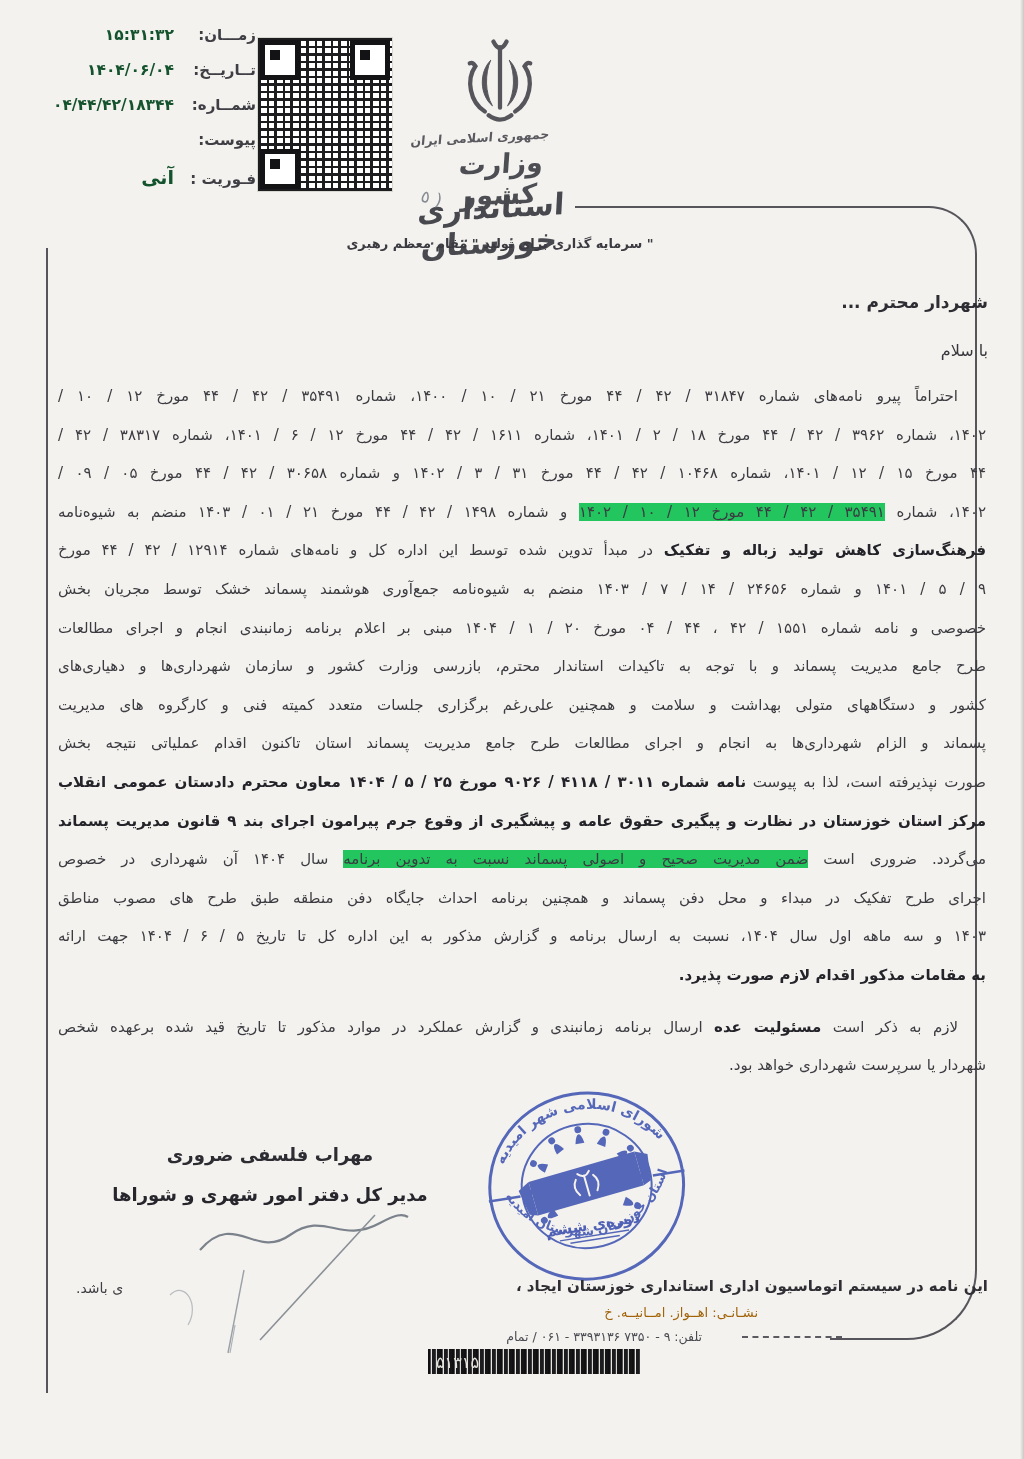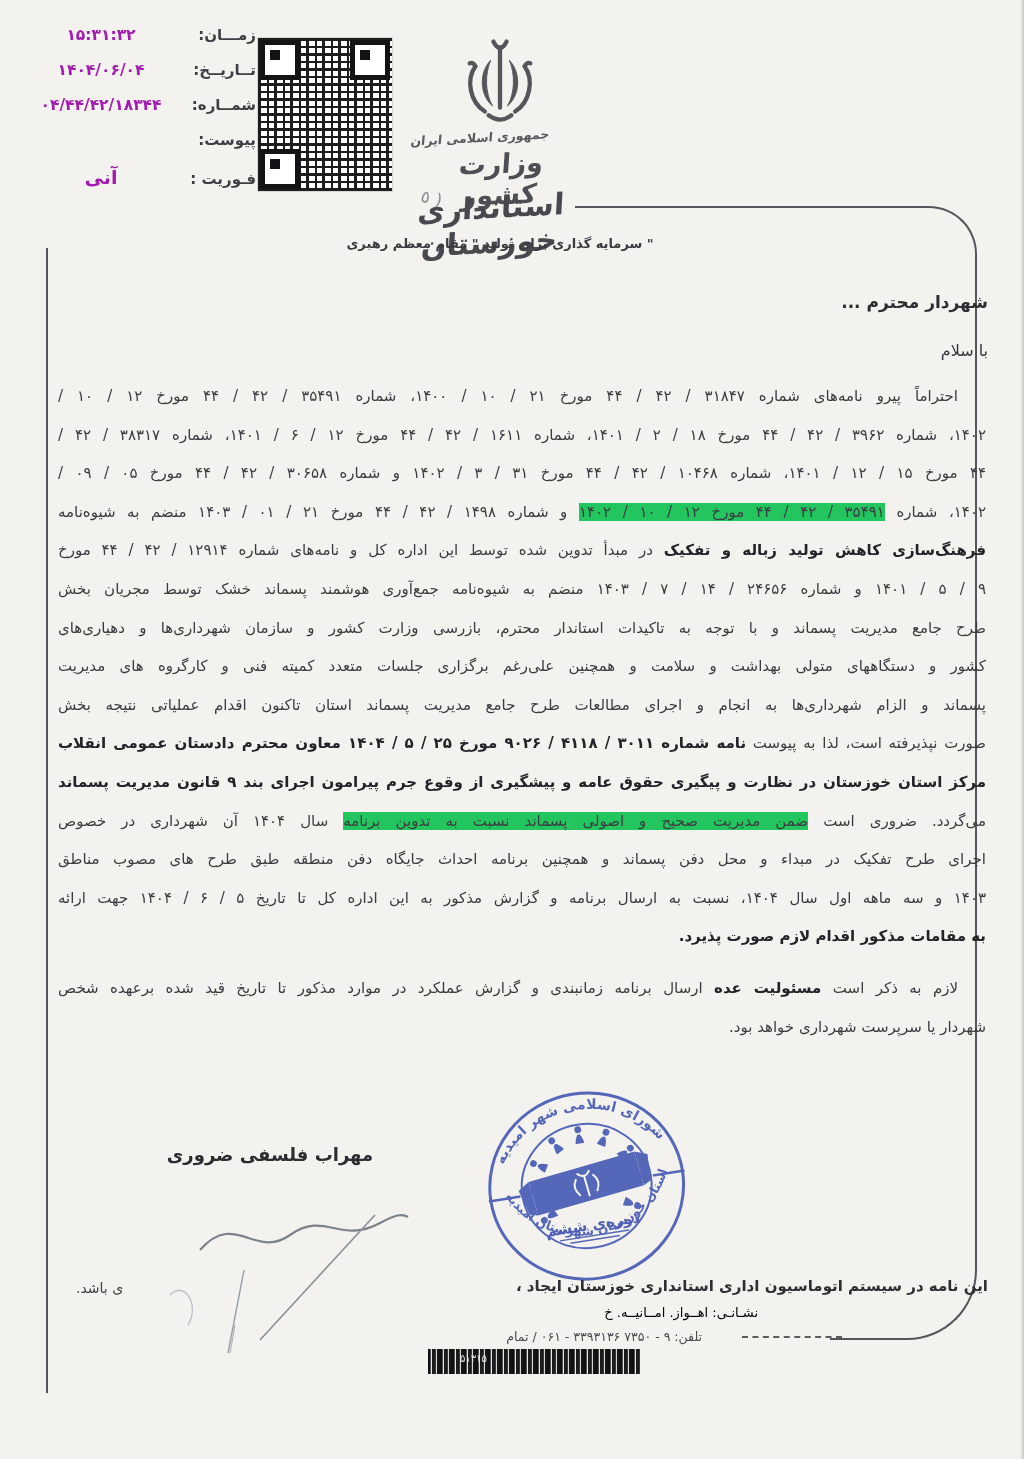--- a/index.html
+++ b/index.html
@@ -3,21 +3,21 @@
 <meta charset="utf-8">
 <style>
   html,body{margin:0;padding:0;}
   body{width:1024px;height:1459px;background:#e9e8e4;font-family:"DejaVu Sans",sans-serif;}
   .page{position:absolute;left:0;top:0;width:1024px;height:1459px;background:#f3f2ee;direction:rtl;overflow:hidden;}
   .edge-right{position:absolute;right:0;top:0;width:4px;height:100%;background:linear-gradient(to left,#c7c7c3,rgba(0,0,0,0));}
   
   .meta{position:absolute;left:28px;top:26px;width:228px;}
   .meta-row{display:flex;align-items:baseline;height:35px;}
   .meta-label{width:82px;font-size:15px;font-weight:bold;color:#3e3e44;text-align:right;}
-  .meta-value{flex:1;font-size:15.5px;font-weight:bold;color:#a21caf;text-align:center;direction:ltr;}
+  .meta-value{flex:1;font-size:15.5px;font-weight:bold;color:#14532d;text-align:right;direction:ltr;}
   .meta-row.urgent .meta-value{font-size:19px;}
   
   .qr{position:absolute;left:257px;top:37px;width:134px;height:153px;background:#fff;border:1px solid #d8d8d2;
       background-image:
         repeating-linear-gradient(90deg,#1d1d1f 0 3px,rgba(0,0,0,0) 3px 9px,#1d1d1f 9px 11px,rgba(0,0,0,0) 11px 16px),
         repeating-linear-gradient(0deg,#1d1d1f 0 3px,rgba(0,0,0,0) 3px 8px,#1d1d1f 8px 10px,rgba(0,0,0,0) 10px 15px);}
   .finder{position:absolute;width:30px;height:30px;border:5px solid #131316;background:#fff;}
   .finder::after{content:"";position:absolute;left:5px;top:5px;width:10px;height:10px;background:#131316;}
   .finder.tl{left:2px;top:2px;} .finder.tr{right:2px;top:2px;} .finder.bl{left:2px;bottom:2px;}
   
@@ -45,25 +45,25 @@
   .s-h{background:#22c55e;}
   
   .sig-name{position:absolute;left:70px;top:1144px;width:400px;text-align:center;font-size:18px;font-weight:600;color:#2c2c32;}
   .sig-title{position:absolute;left:70px;top:1184px;width:400px;text-align:center;font-size:18px;font-weight:bold;color:#26262c;}
   .sig-strokes{position:absolute;left:140px;top:1175px;}
   .side-note{position:absolute;left:76px;top:1280px;font-size:14px;color:#3f3f45;}
   
   .stamp{position:absolute;left:468px;top:1080px;transform:rotate(-9deg);opacity:.88;}
   
   .foot-auto{position:absolute;right:36px;top:1277px;font-size:15px;font-weight:bold;color:#2e2e34;margin-left:39px;}
-  .foot-addr{position:absolute;right:266px;top:1305px;font-size:13px;color:#000000;letter-spacing:1px;margin-left:21px;}
+  .foot-addr{position:absolute;right:266px;top:1305px;font-size:13px;color:#a16207;letter-spacing:1px;margin-left:21px;}
   .foot-phone{position:absolute;right:322px;top:1329px;font-size:12.5px;color:#4a4a52;}
   .barcode{position:absolute;left:428px;top:1349px;width:212px;height:25px;background:#2a2a2c;
       background-image:repeating-linear-gradient(90deg,#101012 0 2px,#505052 2px 3px,#e7e6e0 3px 4px,#1c1c1e 4px 7px,#3a3a3c 7px 8px,#d9d8d2 8px 9px,#151517 9px 12px);}
-  .barcode-digits{position:absolute;left:8px;top:4px;font-size:10px;color:#e6e5df;direction:ltr;letter-spacing:4px;padding-left:24px;}
+  .barcode-digits{position:absolute;left:8px;top:4px;font-size:16px;color:#e6e5df;direction:ltr;letter-spacing:4px;}
 </style>
 </head>
 <body>
 
 <div class="page">
   <div class="edge-right"></div>
 
   <div class="meta">
     <div class="meta-row">
       <span class="meta-label">زمـــان:</span>
@@ -118,34 +118,36 @@
 
   <div class="salutation">شهردار محترم ...</div>
   <div class="greeting">با سلام</div>
   <div class="body-lines">
       <div class="line indent"><span class="s-n">احتراماً پیرو نامه‌های شماره ۳۱۸۴۷ / ۴۲ / ۴۴ مورخ ۲۱ / ۱۰ / ۱۴۰۰، شماره ۳۵۴۹۱ / ۴۲ / ۴۴ مورخ ۱۲ / ۱۰ /</span></div>
       <div class="line"><span class="s-n">۱۴۰۲، شماره ۳۹۶۲ / ۴۲ / ۴۴ مورخ ۱۸ / ۲ / ۱۴۰۱، شماره ۱۶۱۱ / ۴۲ / ۴۴ مورخ ۱۲ / ۶ / ۱۴۰۱، شماره ۳۸۳۱۷ / ۴۲ /</span></div>
       <div class="line"><span class="s-n">۴۴ مورخ ۱۵ / ۱۲ / ۱۴۰۱، شماره ۱۰۴۶۸ / ۴۲ / ۴۴ مورخ ۳۱ / ۳ / ۱۴۰۲ و شماره ۳۰۶۵۸ / ۴۲ / ۴۴ مورخ ۰۵ / ۰۹ /</span></div>
       <div class="line"><span class="s-n">۱۴۰۲، شماره </span><span class="s-h">۳۵۴۹۱ / ۴۲ / ۴۴ مورخ ۱۲ / ۱۰ / ۱۴۰۲</span><span class="s-n"> و شماره ۱۴۹۸ / ۴۲ / ۴۴ مورخ ۲۱ / ۰۱ / ۱۴۰۳ منضم به شیوه‌نامه</span></div>
       <div class="line"><span class="s-b">فرهنگ‌سازی کاهش تولید زباله و تفکیک</span><span class="s-n"> در مبدأ تدوین شده توسط این اداره کل و نامه‌های شماره ۱۲۹۱۴ / ۴۲ / ۴۴ مورخ</span></div>
       <div class="line"><span class="s-n">۹ / ۵ / ۱۴۰۱ و شماره ۲۴۶۵۶ / ۱۴ / ۷ / ۱۴۰۳ منضم به شیوه‌نامه جمع‌آوری هوشمند پسماند خشک توسط مجریان بخش</span></div>
+      <div class="line"><span class="s-n">خصوصی و نامه شماره ۱۵۵۱ / ۴۲ ، ۴۴ / ۰۴ مورخ ۲۰ / ۱ / ۱۴۰۴ مبنی بر اعلام برنامه زمانبندی انجام و اجرای مطالعات</span></div>
       <div class="line"><span class="s-n">طرح جامع مدیریت پسماند و با توجه به تاکیدات استاندار محترم، بازرسی وزارت کشور و سازمان شهرداری‌ها و دهیاری‌های</span></div>
       <div class="line"><span class="s-n">کشور و دستگاههای متولی بهداشت و سلامت و همچنین علی‌رغم برگزاری جلسات متعدد کمیته فنی و کارگروه های مدیریت</span></div>
       <div class="line"><span class="s-n">پسماند و الزام شهرداری‌ها به انجام و اجرای مطالعات طرح جامع مدیریت پسماند استان تاکنون اقدام عملیاتی نتیجه بخش</span></div>
       <div class="line"><span class="s-n">صورت نپذیرفته است، لذا به پیوست </span><span class="s-b">نامه شماره ۳۰۱۱ / ۴۱۱۸ / ۹۰۲۶ مورخ ۲۵ / ۵ / ۱۴۰۴ معاون محترم دادستان عمومی انقلاب</span></div>
       <div class="line"><span class="s-b">مرکز استان خوزستان در نظارت و پیگیری حقوق عامه و پیشگیری از وقوع جرم پیرامون اجرای بند ۹ قانون مدیریت پسماند های عادی ارسال</span></div>
       <div class="line"><span class="s-n">می‌گردد. ضروری است </span><span class="s-h">ضمن مدیریت صحیح و اصولی پسماند نسبت به تدوین برنامه</span><span class="s-n"> سال ۱۴۰۴ آن شهرداری در خصوص</span></div>
       <div class="line"><span class="s-n">اجرای طرح تفکیک در مبداء و محل دفن پسماند و همچنین برنامه احداث جایگاه دفن منطقه طبق طرح های مصوب مناطق</span></div>
       <div class="line"><span class="s-n">۱۴۰۳ و سه ماهه اول سال ۱۴۰۴، نسبت به ارسال برنامه و گزارش مذکور به این اداره کل تا تاریخ ۵ / ۶ / ۱۴۰۴ جهت ارائه</span></div>
       <div class="line end"><span class="s-b">به مقامات مذکور اقدام لازم صورت پذیرد.</span></div>
       <div class="line indent gap"><span class="s-n">لازم به ذکر است </span><span class="s-b">مسئولیت عده</span><span class="s-n"> ارسال برنامه زمانبندی و گزارش عملکرد در موارد مذکور تا تاریخ قید شده برعهده شخص</span></div>
       <div class="line end"><span class="s-n">شهردار یا سرپرست شهرداری خواهد بود.</span></div>
     </div>
 
   <div class="sig-name">مهراب فلسفی ضروری</div>
+  <div class="sig-title">مدیر کل دفتر امور شهری و شوراها</div>
   <div class="sig-strokes">
     <svg width="330" height="180" viewBox="0 0 330 180" fill="none">
       <path d="M60 75 C95 35 115 85 150 60 C185 35 200 70 240 48 C255 40 262 38 268 42" stroke="#7b828b" stroke-width="2.2"></path>
       <path d="M235 40 L120 165" stroke="#8a9097" stroke-width="1.6"></path>
       <path d="M104 95 L88 178" stroke="#9aa0a7" stroke-width="1.4"></path>
       <path d="M30 120 C45 105 60 130 48 150" stroke="#b9bcc0" stroke-width="1.2"></path>
       <path d="M95 150 L90 178" stroke="#aeb3b8" stroke-width="1.2"></path>
     </svg>
   </div>
   <div class="side-note">ی باشد.</div>

